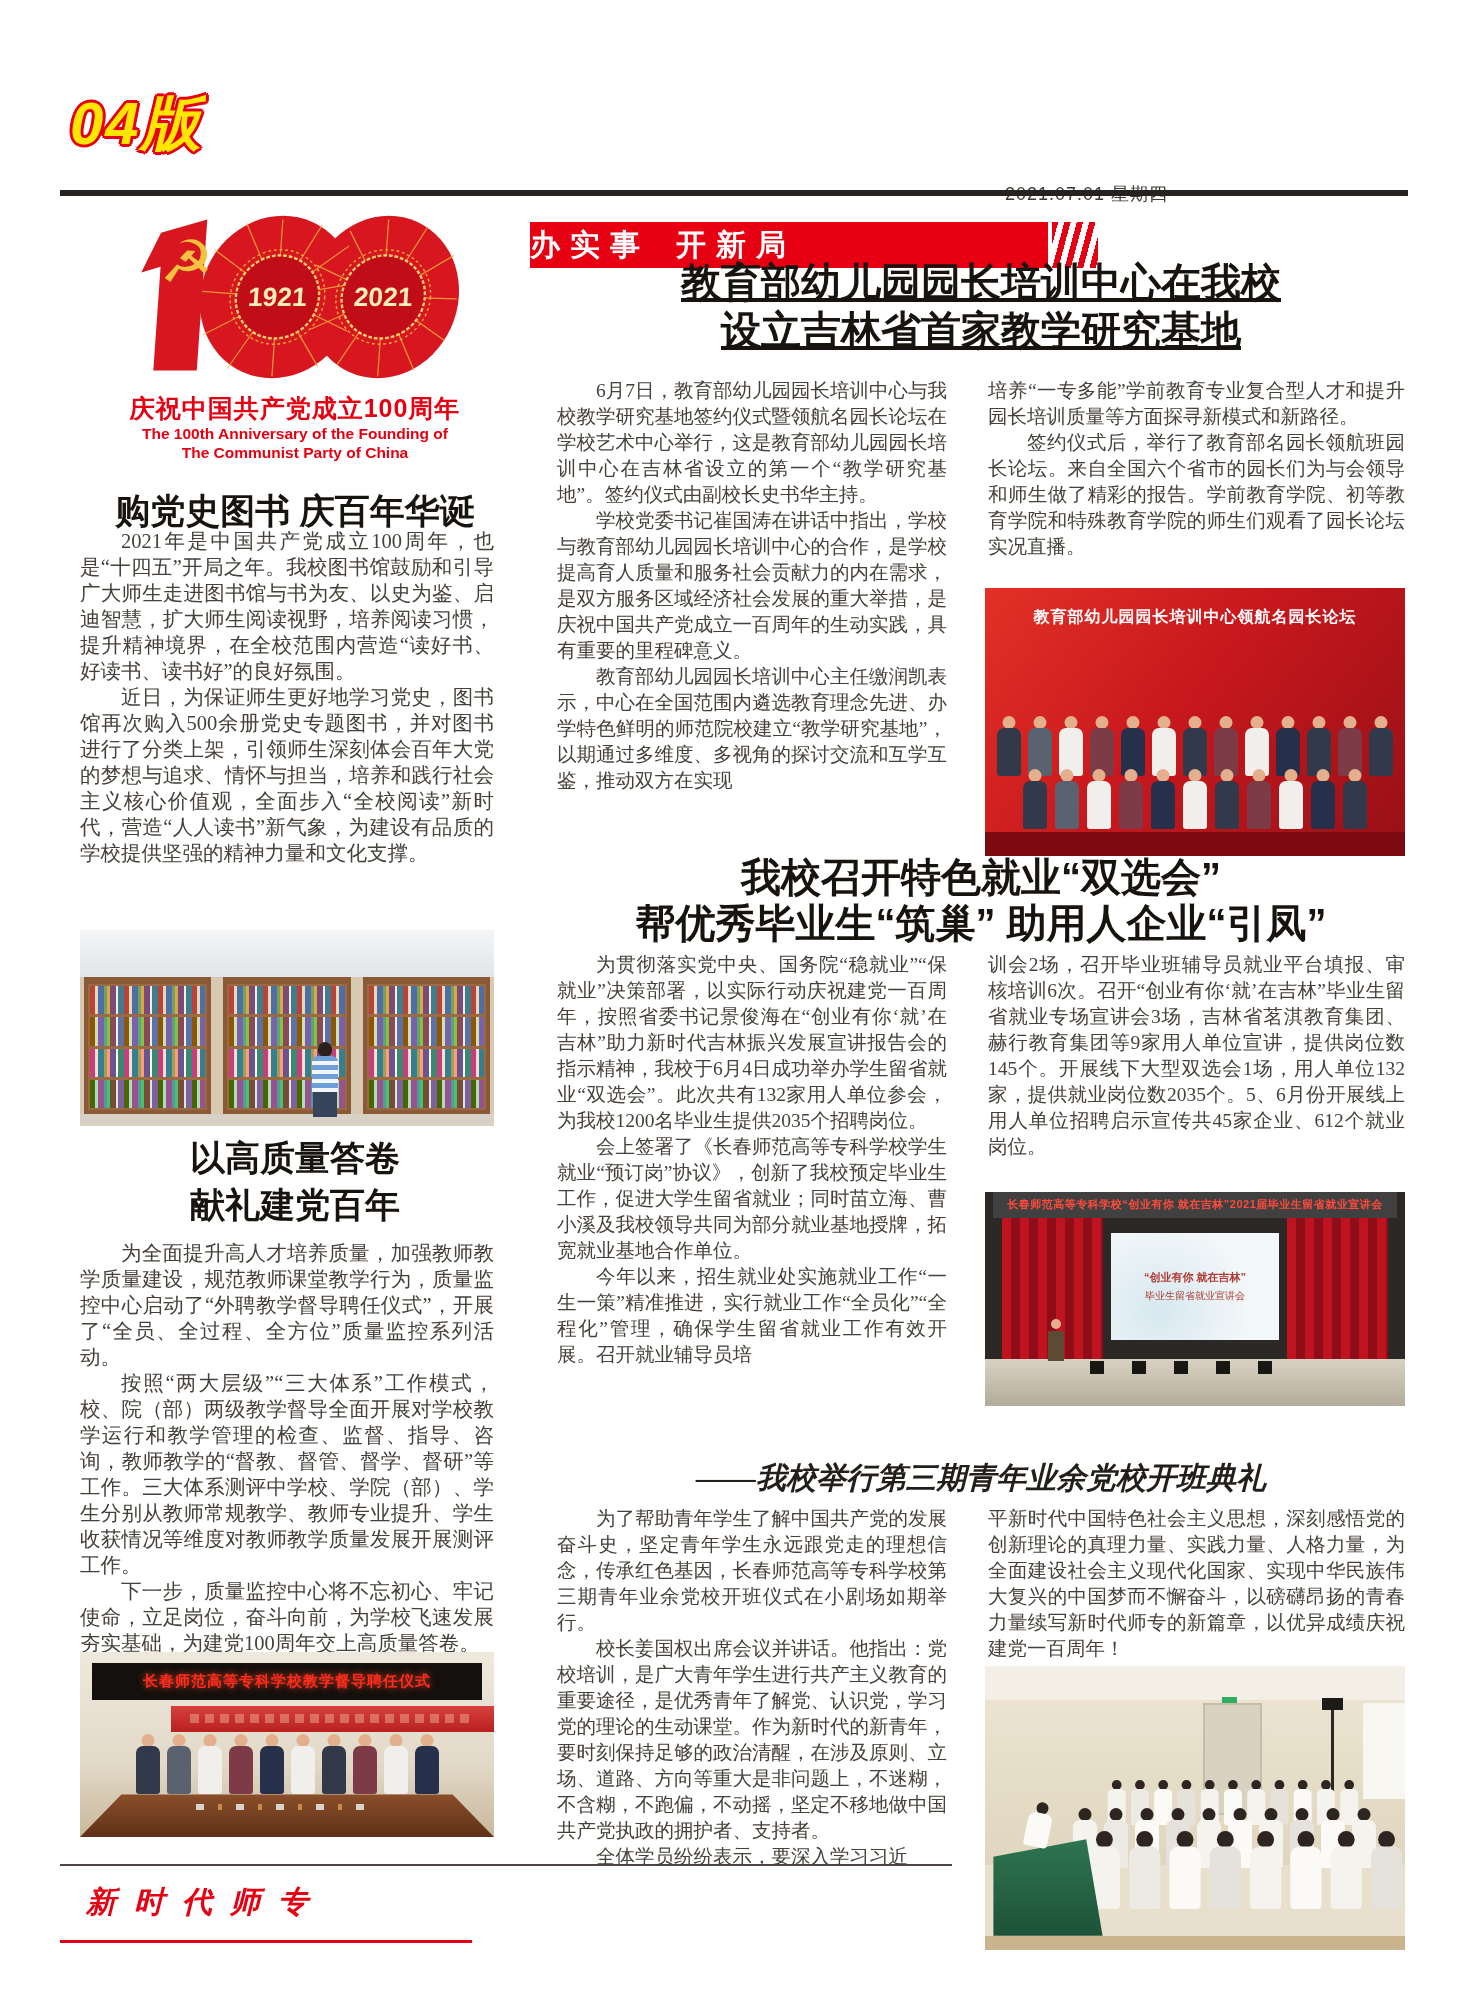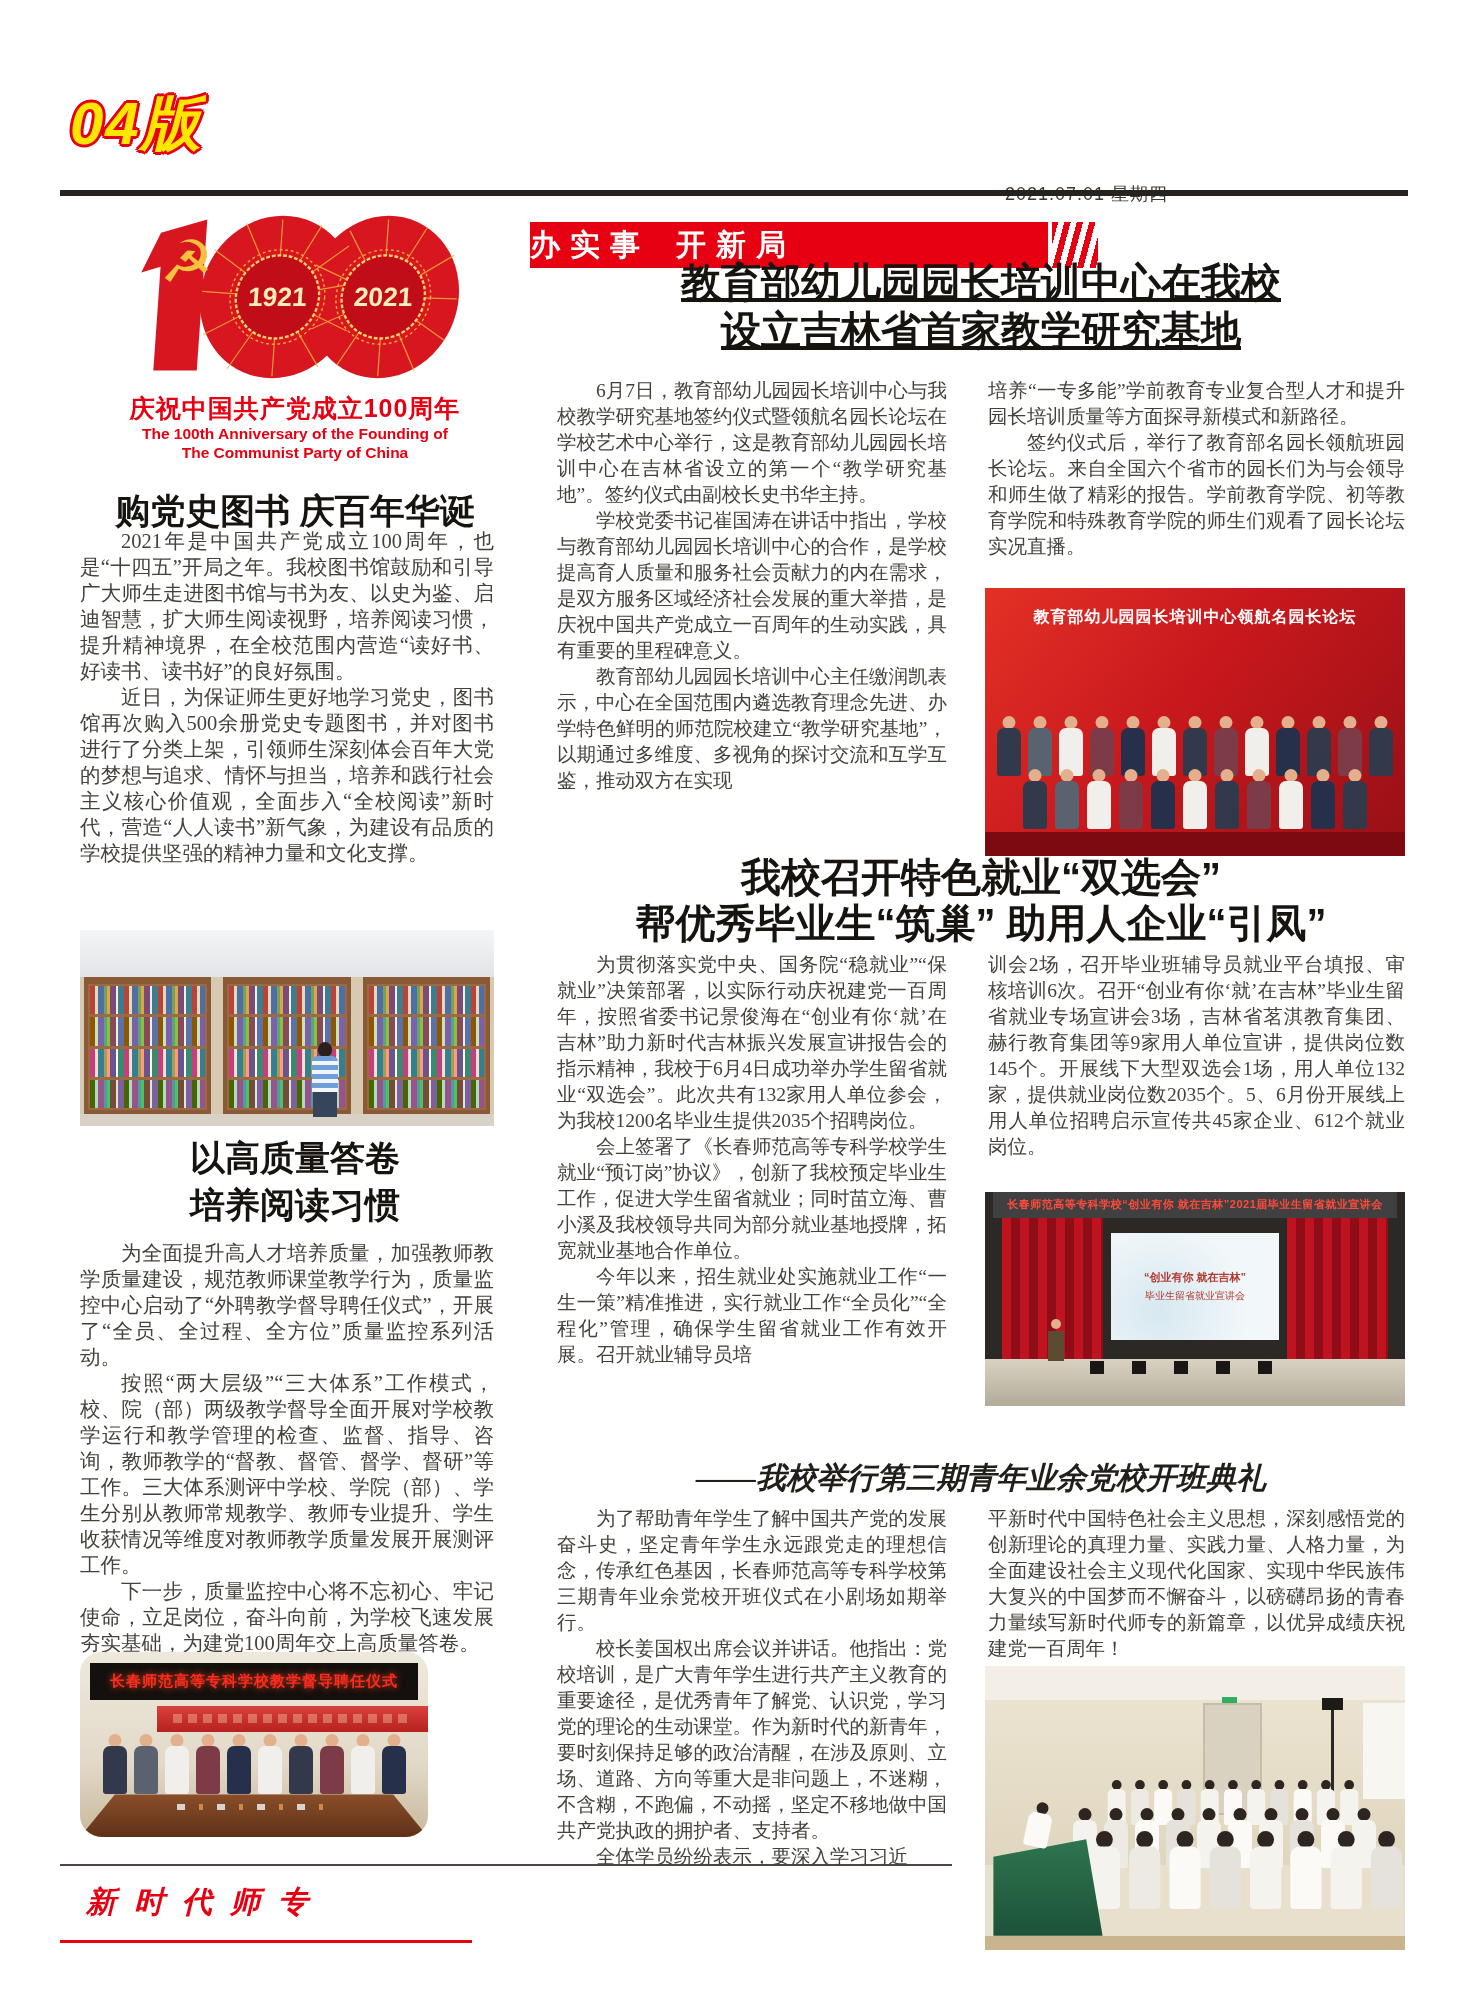--- a/index.html
+++ b/index.html
@@ -232,29 +232,29 @@
     <div class="lib-floor"></div>
     <div class="lib-person">
       <span class="head"></span>
         <span class="shirt"></span>
         <span class="skirt"></span>
     </div>
   </div>
 
   <div class="abs hl" style="left:75px;top:1134px;width:440px;font-size:35px;line-height:47px;">
     <div>以高质量答卷</div>
-    <div>培养阅读习惯</div>
+    <div>献礼建党百年</div>
   </div>
   <div class="abs bodycol lbody" style="left:80px;top:1240px;width:414px;">
     <p>为全面提升高人才培养质量，加强教师教学质量建设，规范教师课堂教学行为，质量监控中心启动了“外聘教学督导聘任仪式”，开展了“全员、全过程、全方位”质量监控系列活动。</p>
     <p>按照“两大层级”“三大体系”工作模式，校、院（部）两级教学督导全面开展对学校教学运行和教学管理的检查、监督、指导、咨询，教师教学的“督教、督管、督学、督研”等工作。三大体系测评中学校、学院（部）、学生分别从教师常规教学、教师专业提升、学生收获情况等维度对教师教学质量发展开展测评工作。</p>
     <p>下一步，质量监控中心将不忘初心、牢记使命，立足岗位，奋斗向前，为学校飞速发展夯实基础，为建党100周年交上高质量答卷。</p>
   </div>
 
-  <div class="abs photo" style="left:80px;top:1652px;width:348px;height:185px;border-radius:22px;">
+  <div class="abs photo" style="left:80px;top:1652px;width:414px;height:185px;">
     <div class="mt-wall"></div>
     <div class="mt-led">
       <span>长春师范高等专科学校教学督导聘任仪式</span>
     </div>
     <div class="mt-banner"></div>
     <div class="crowd mt-crowd">
       <div class="p"></div>
     <div class="p"></div>
         <div class="p"></div>
         <div class="p"></div>

